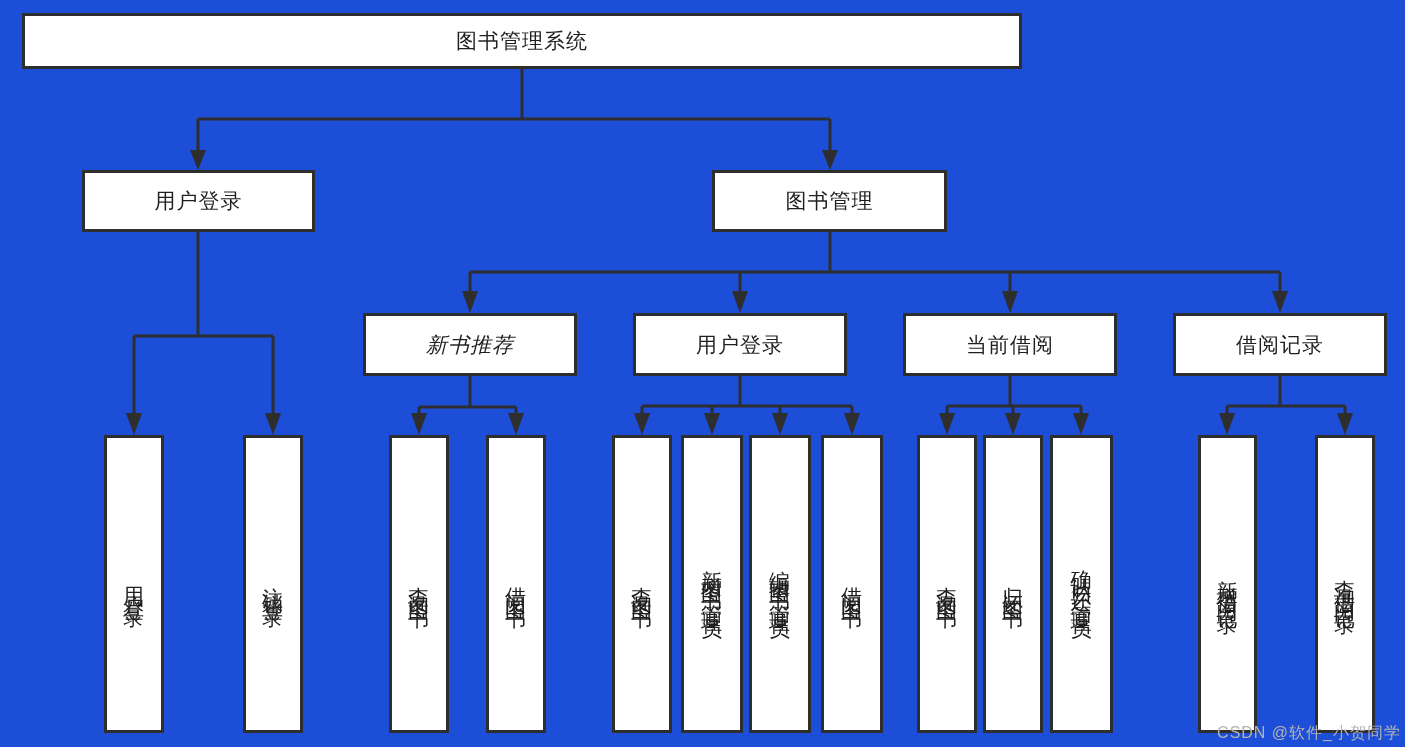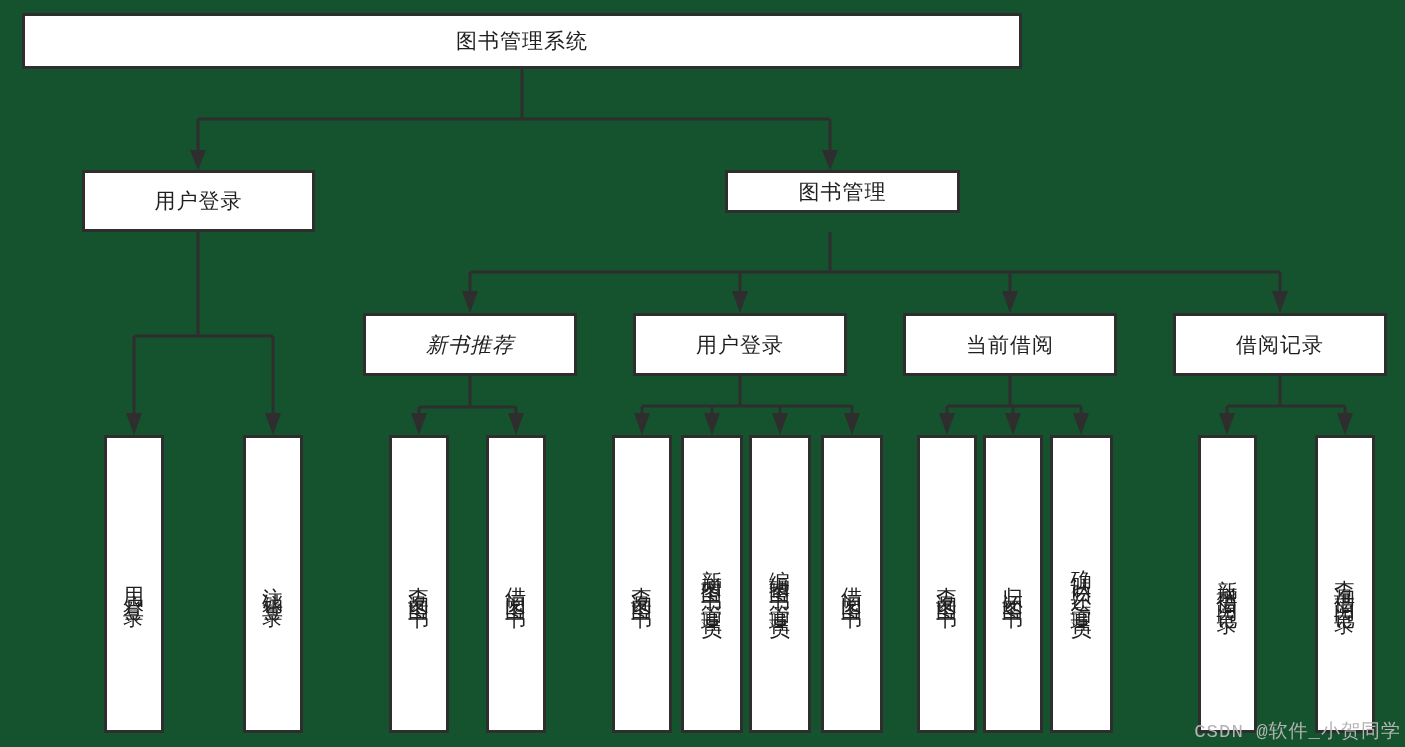--- a/index.html
+++ b/index.html
@@ -4,21 +4,21 @@
 <style>
   html, body {
     margin: 0;
     padding: 0;
     background: #ffffff;
   }
   #canvas {
     position: relative;
     width: 1405px;
     height: 747px;
-    background: #14532d;
+    background: #1d4ed8;
     font-family: "Liberation Sans", "DejaVu Sans", sans-serif;
     overflow: hidden;
   }
   #connectors {
     position: absolute;
     left: 0; top: 0;
     width: 1405px;
     height: 747px;
   }
   .node {
@@ -40,25 +40,24 @@
     writing-mode: vertical-rl;
     line-height: 1;
     font-size: 21px;
     letter-spacing: 7px;
     white-space: nowrap;
   }
   .watermark {
     position: absolute;
     right: 4px;
     bottom: 3px;
-    font-size: 19px;
+    font-size: 16px;
     color: #b3b3b3;
     letter-spacing: 1px;
     white-space: nowrap;
-    font-family: Liberation Mono, monospace;
   }
 </style>
 </head>
 <body>
 
 <div id="canvas">
 
   <svg id="connectors" viewBox="0 0 1405 747" xmlns="http://www.w3.org/2000/svg">
 
     <path d="M522 69 V119 M198 119 H830 M198 119 V152 M830 119 V152" stroke="#2e2e2e" stroke-width="3" fill="none"></path>
@@ -91,21 +90,21 @@
     <path d="M1073 413 L1089 413 L1081 435 Z" fill="#2e2e2e"></path>
 
     <path d="M1280 376 V406 M1227 406 H1345 M1227 406 V415 M1345 406 V415" stroke="#2e2e2e" stroke-width="3" fill="none"></path>
     <path d="M1219 413 L1235 413 L1227 435 Z" fill="#2e2e2e"></path>
     <path d="M1337 413 L1353 413 L1345 435 Z" fill="#2e2e2e"></path>
   </svg>
 
   <div class="node hnode" style="left:22px; top:13px; width:1000px; height:56px;">图书管理系统</div>
 
   <div class="node hnode" style="left:82px; top:170px; width:233px; height:62px;">用户登录</div>
-  <div class="node hnode" style="left:712px; top:170px; width:235px; height:43px;margin-left:13px;">图书管理</div>
+  <div class="node hnode" style="left:712px; top:170px; width:235px; height:62px;">图书管理</div>
 
   <div class="node hnode" style="left:363px; top:313px; width:214px; height:63px;font-style:italic;">新书推荐</div>
   <div class="node hnode" style="left:633px; top:313px; width:214px; height:63px;">用户登录</div>
   <div class="node hnode" style="left:903px; top:313px; width:214px; height:63px;">当前借阅</div>
   <div class="node hnode" style="left:1173px; top:313px; width:214px; height:63px;">借阅记录</div>
 
   <div class="node vnode" style="left:104px; top:435px; width:60px; height:298px;">
     <span>用户登录</span>
   </div>
   <div class="node vnode" style="left:243px; top:435px; width:60px; height:298px;">

